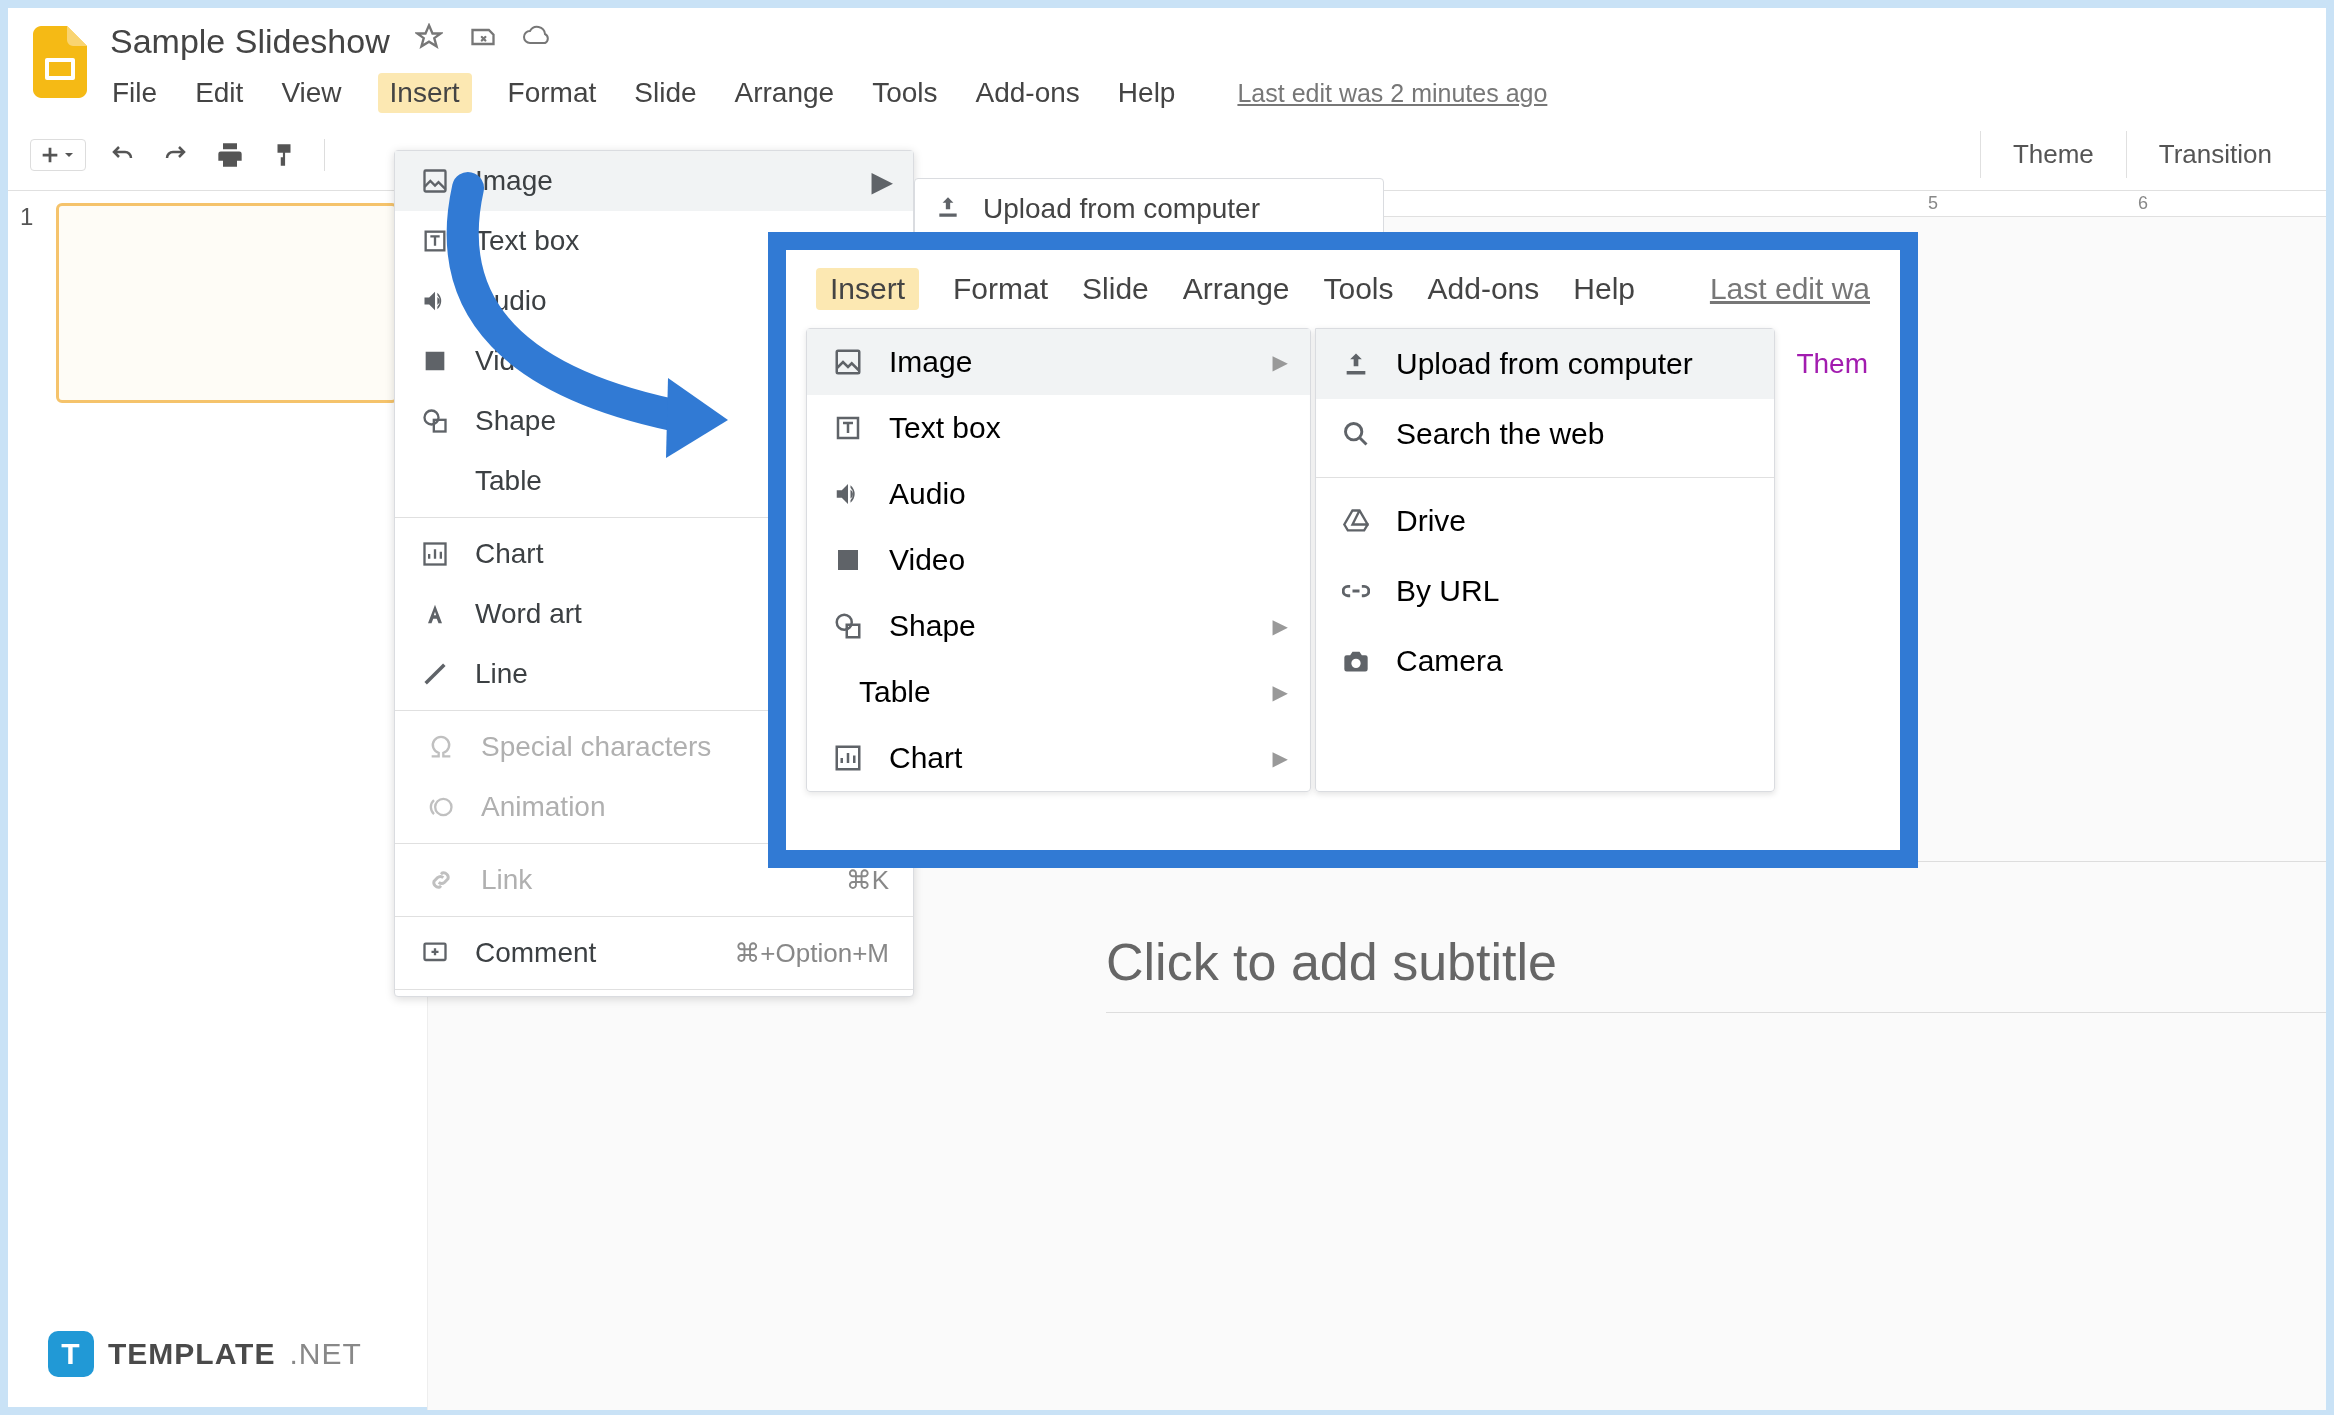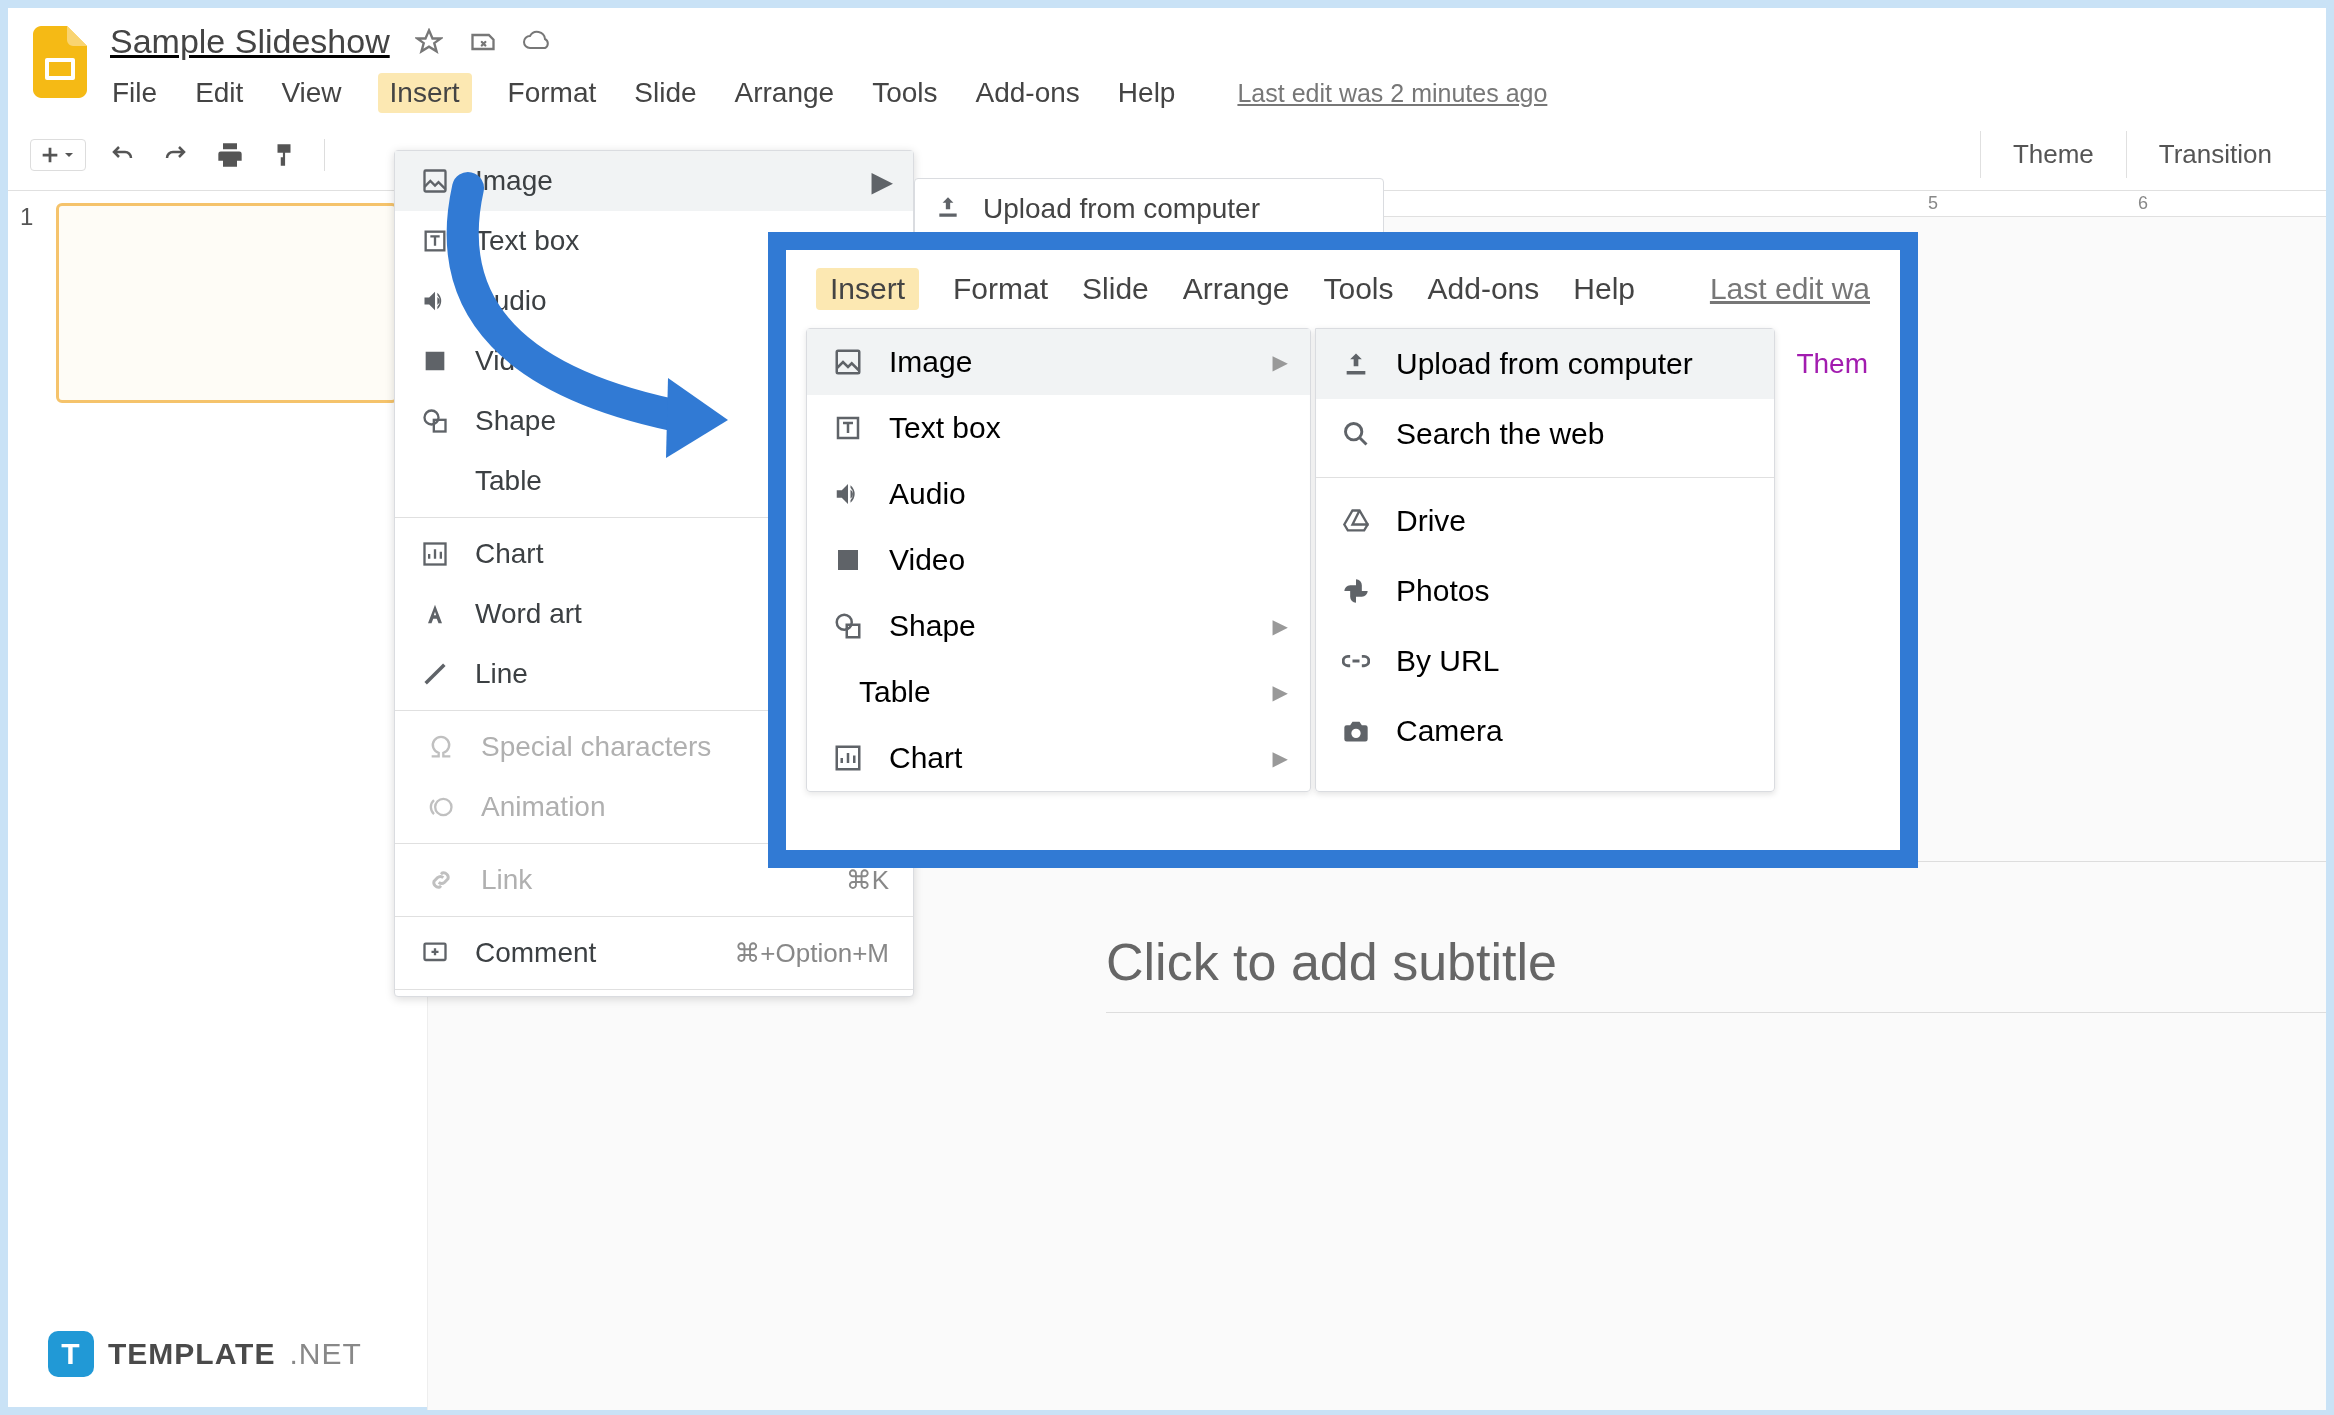--- a/index.html
+++ b/index.html
@@ -2,21 +2,21 @@
 <html><head>
 <meta charset="utf-8">
 <style>
 * { margin: 0; padding: 0; box-sizing: border-box; font-family: Arial, sans-serif; }
 body { background: #c9e2f6; padding: 8px; width: 2334px; height: 1415px; overflow: hidden; }
 .app { background: #fff; width: 100%; height: 100%; position: relative; }
 .titlebar { display: flex; align-items: flex-start; padding: 14px 20px 0; }
 .logo { width: 64px; height: 80px; margin-right: 18px; display: flex; align-items: center; justify-content: center; }
 .logo svg { width: 54px; height: 72px; }
 .title-area { display: flex; flex-direction: column; }
-.title-row { display: flex; align-items: center; gap: 24px; text-decoration: underline; }
+.title-row { display: flex; gap: 24px; }
 .doc-title { font-size: 34px; color: #444; font-weight: 400; }
 .title-icon { color: #777; width: 30px; height: 30px; display: flex; align-items: center; justify-content: center; }
 .menubar { display: flex; gap: 34px; margin-top: 12px; font-size: 28px; color: #444; align-items: center; }
 .menu-item { cursor: pointer; padding: 4px 2px; }
 .menu-item.active { background: #fce8b2; border-radius: 4px; padding: 4px 12px; }
 .last-edit { color: #777; text-decoration: underline; margin-left: 26px; font-size: 25px; }
 .toolbar { display: flex; align-items: center; gap: 18px; padding: 12px 22px; border-bottom: 1px solid #e0e0e0; margin-top: 6px; }
 .tool-btn { width: 36px; height: 36px; color: #555; display: flex; align-items: center; justify-content: center; cursor: pointer; }
 .tool-new { display: flex; align-items: center; border: 1px solid #ddd; border-radius: 4px; padding: 4px 8px; }
 .tool-sep { width: 1px; height: 32px; background: #ddd; margin: 0 4px; }
@@ -413,28 +413,20 @@
         <div class="item">
           <span class="icon">
               <svg width="28" height="28" viewBox="0 0 24 24" fill="none" stroke="#5f6368" stroke-width="2">
                 <path d="M9 3h6l7 12-3 5H5l-3-5zM9 3L2 15M15 3l-6 12h14"></path>
               </svg>
             </span>
           <span>Drive</span>
         </div>
         <div class="item">
           <span class="icon">
-              <svg width="28" height="28" viewBox="0 0 24 24" fill="#5f6368">
-                <path d="M12 2a5 5 0 015 5v5h-5zM22 12a5 5 0 01-5 5h-5v-5zM12 22a5 5 0 01-5-5v-5h5zM2 12a5 5 0 015-5h5v5z"></path>
-              </svg>
-            </span>
-          <span>Photos</span>
-        </div>
-        <div class="item">
-          <span class="icon">
               <svg width="28" height="28" viewBox="0 0 24 24" fill="none" stroke="#5f6368" stroke-width="2.5">
                 <path d="M9 12h6M7 8H5a4 4 0 000 8h2M17 8h2a4 4 0 010 8h-2"></path>
               </svg>
             </span>
           <span>By URL</span>
         </div>
         <div class="item">
           <span class="icon">
               <svg width="28" height="28" viewBox="0 0 24 24" fill="#5f6368">
                 <path d="M4 7h3l2-3h6l2 3h3a2 2 0 012 2v10a2 2 0 01-2 2H4a2 2 0 01-2-2V9a2 2 0 012-2zm8 3a4 4 0 100 8 4 4 0 000-8z"></path>

